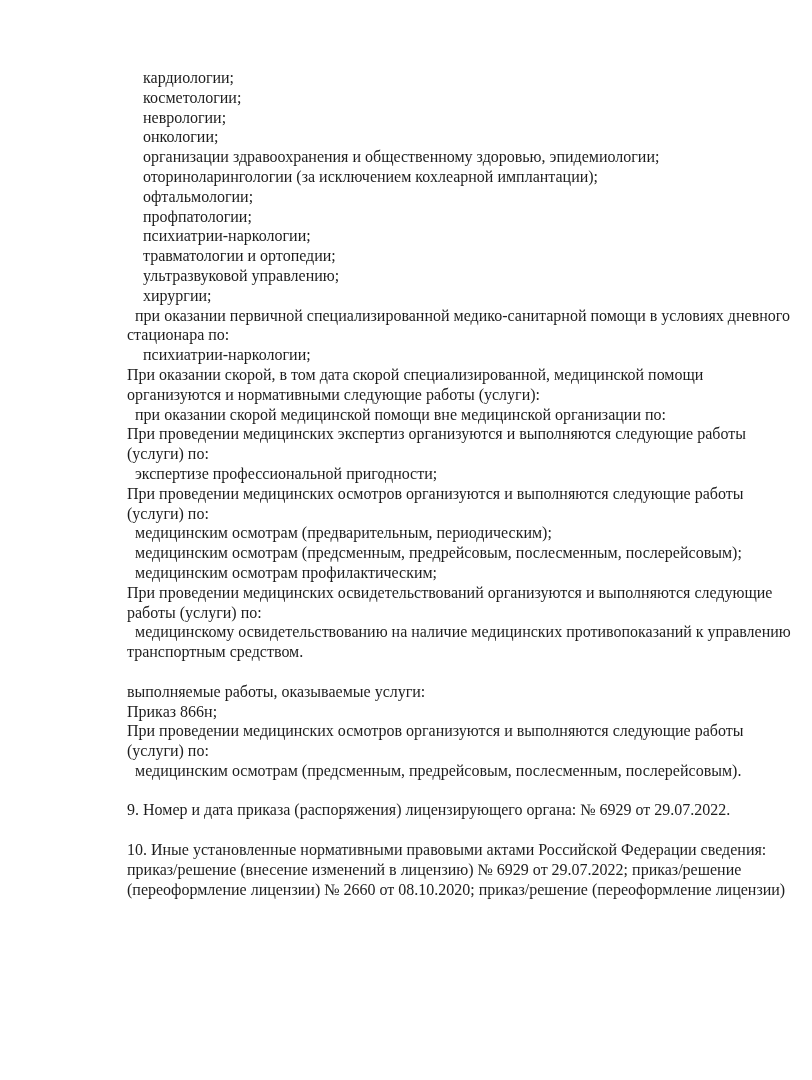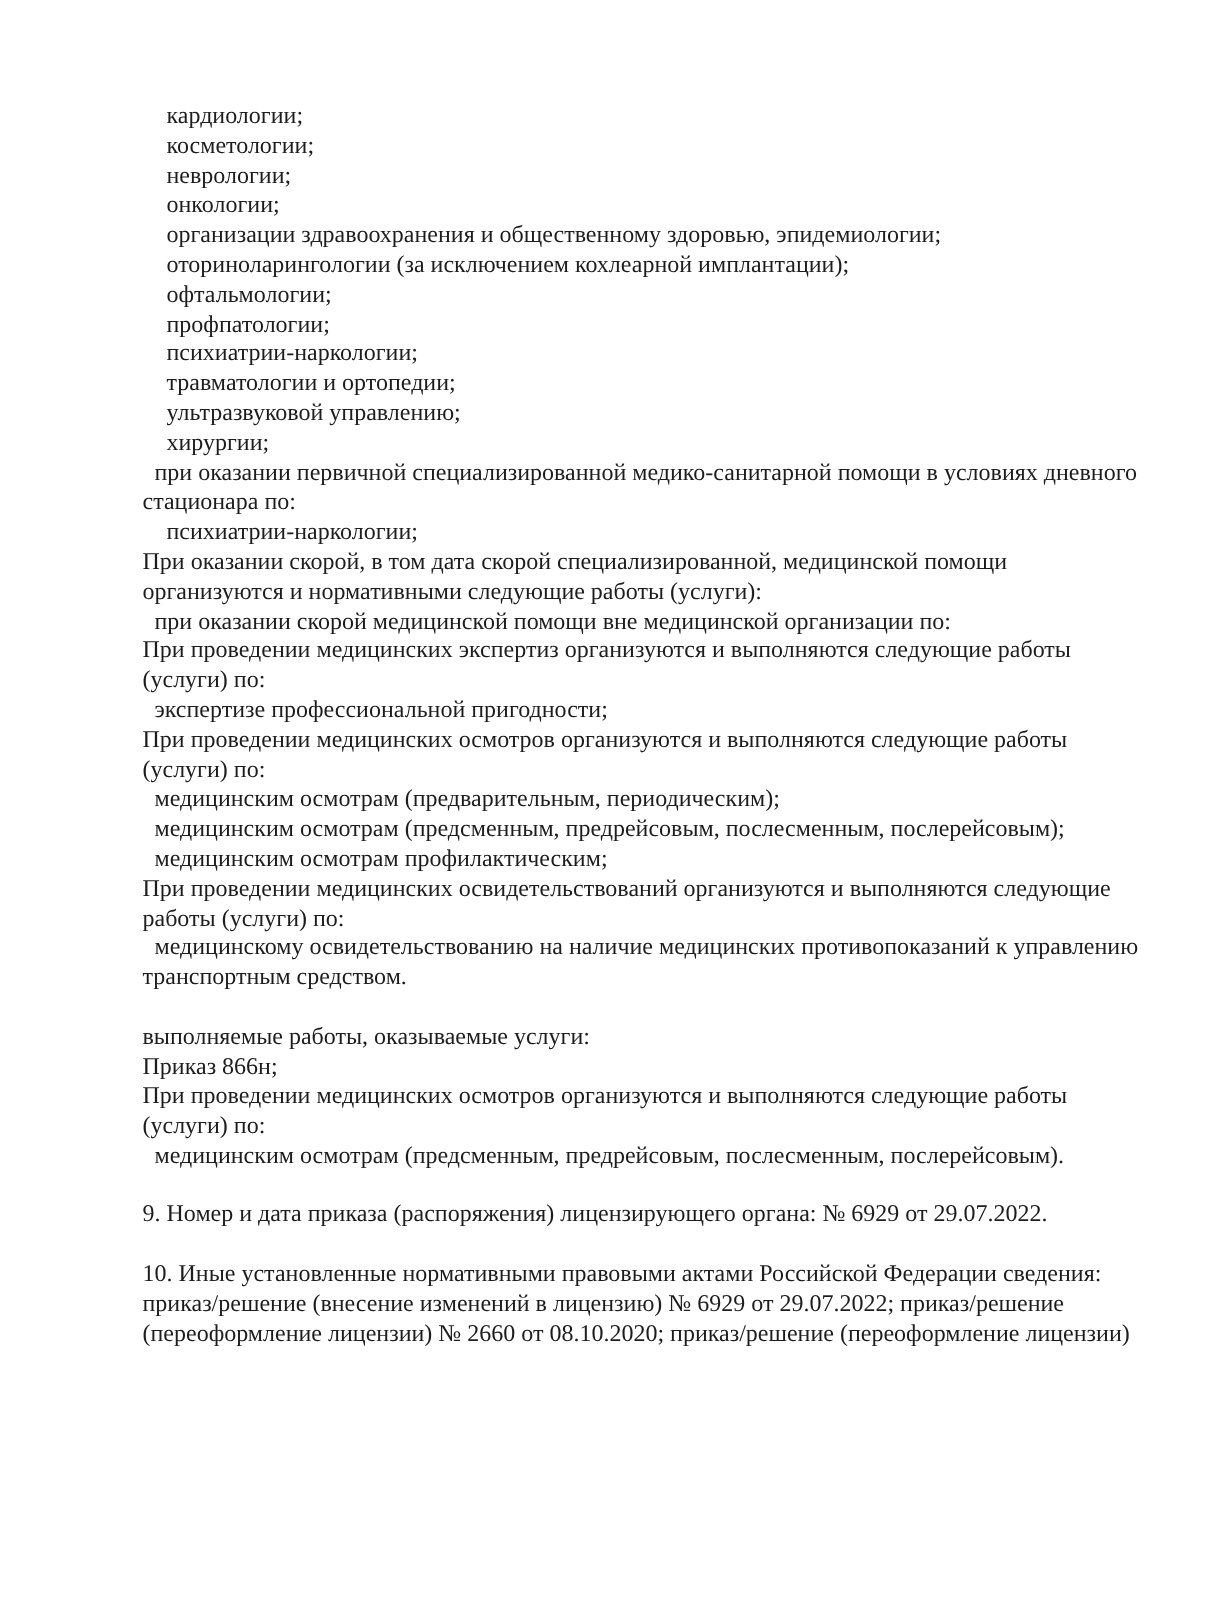--- a/index.html
+++ b/index.html
@@ -7,20 +7,21 @@
     width: 812px;
     height: 1080px;
     background: #ffffff;
     position: relative;
     overflow: hidden;
   }
   .doc-page {
     position: absolute;
     inset: 0;
     background: #ffffff;
+    margin-left: 32px;
   }
   .doc-body {
     position: absolute;
     top: 68px;
     left: 95px;
     width: 690px;
     font-family: "Liberation Serif", "DejaVu Serif", serif;
     font-size: 16px;
     color: #1d1d1d;
   }

